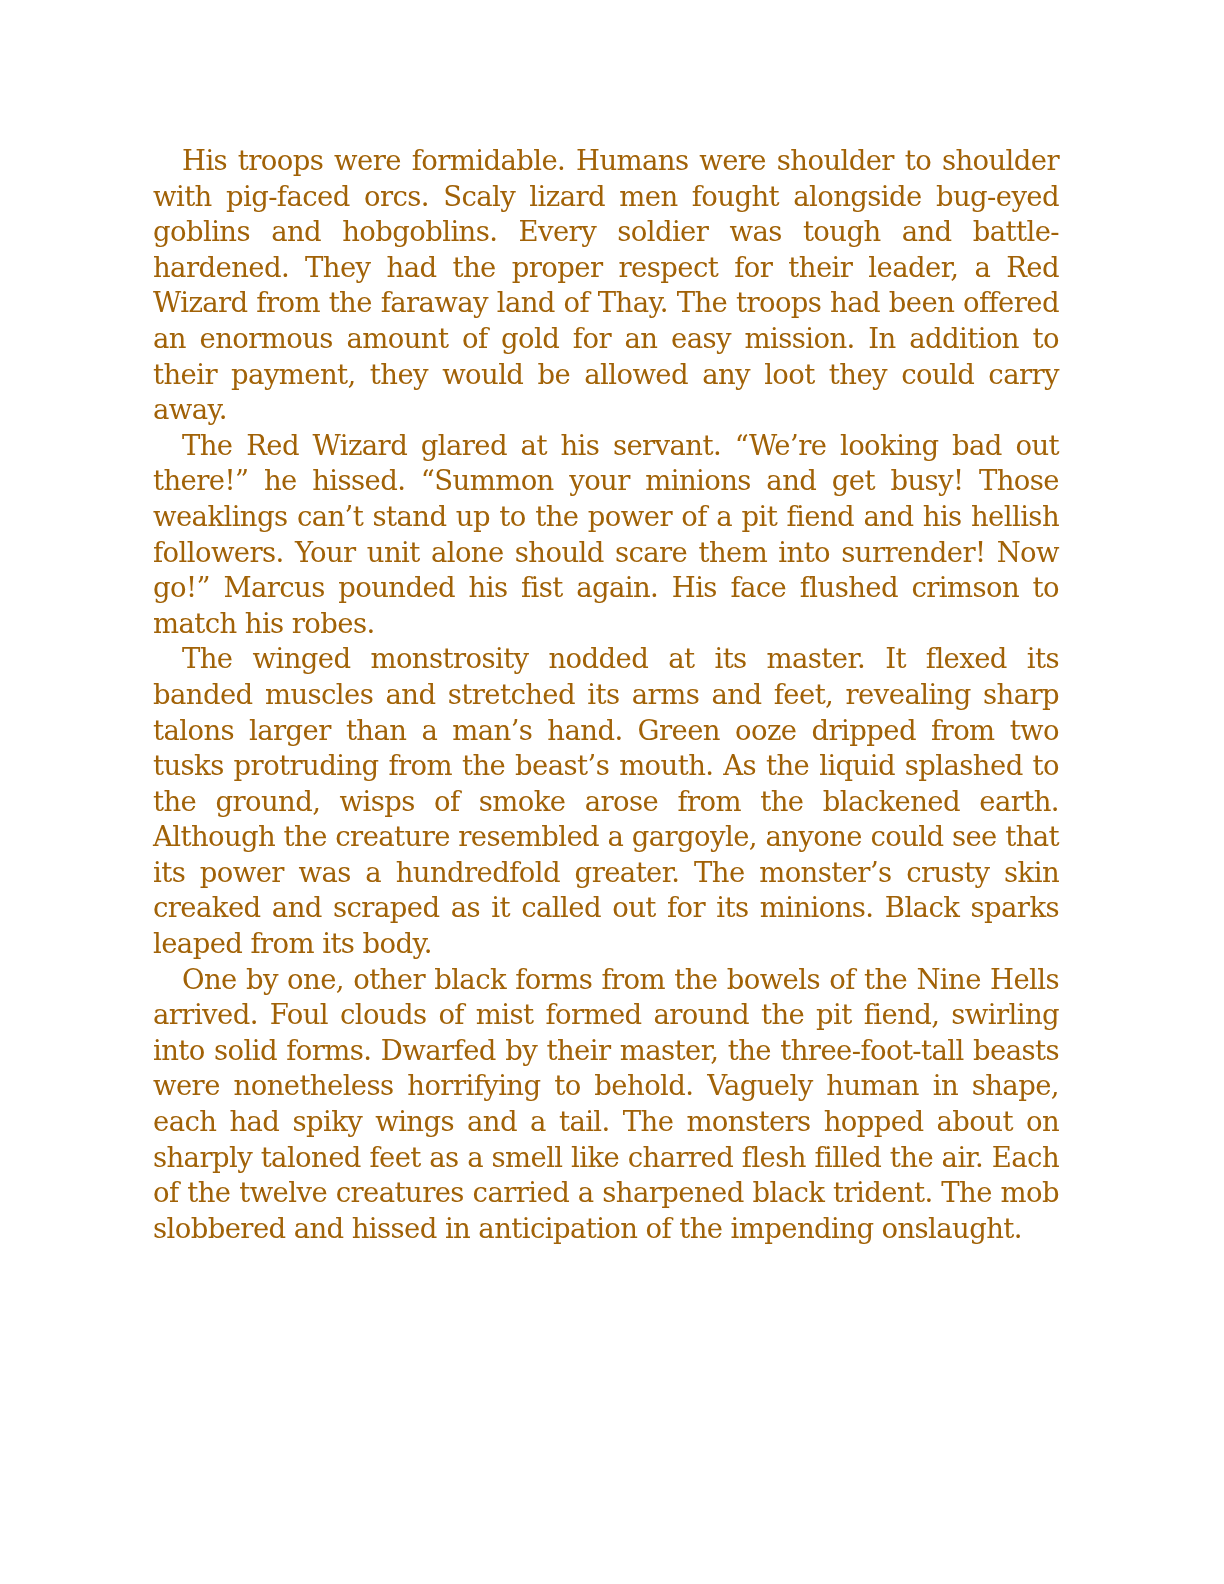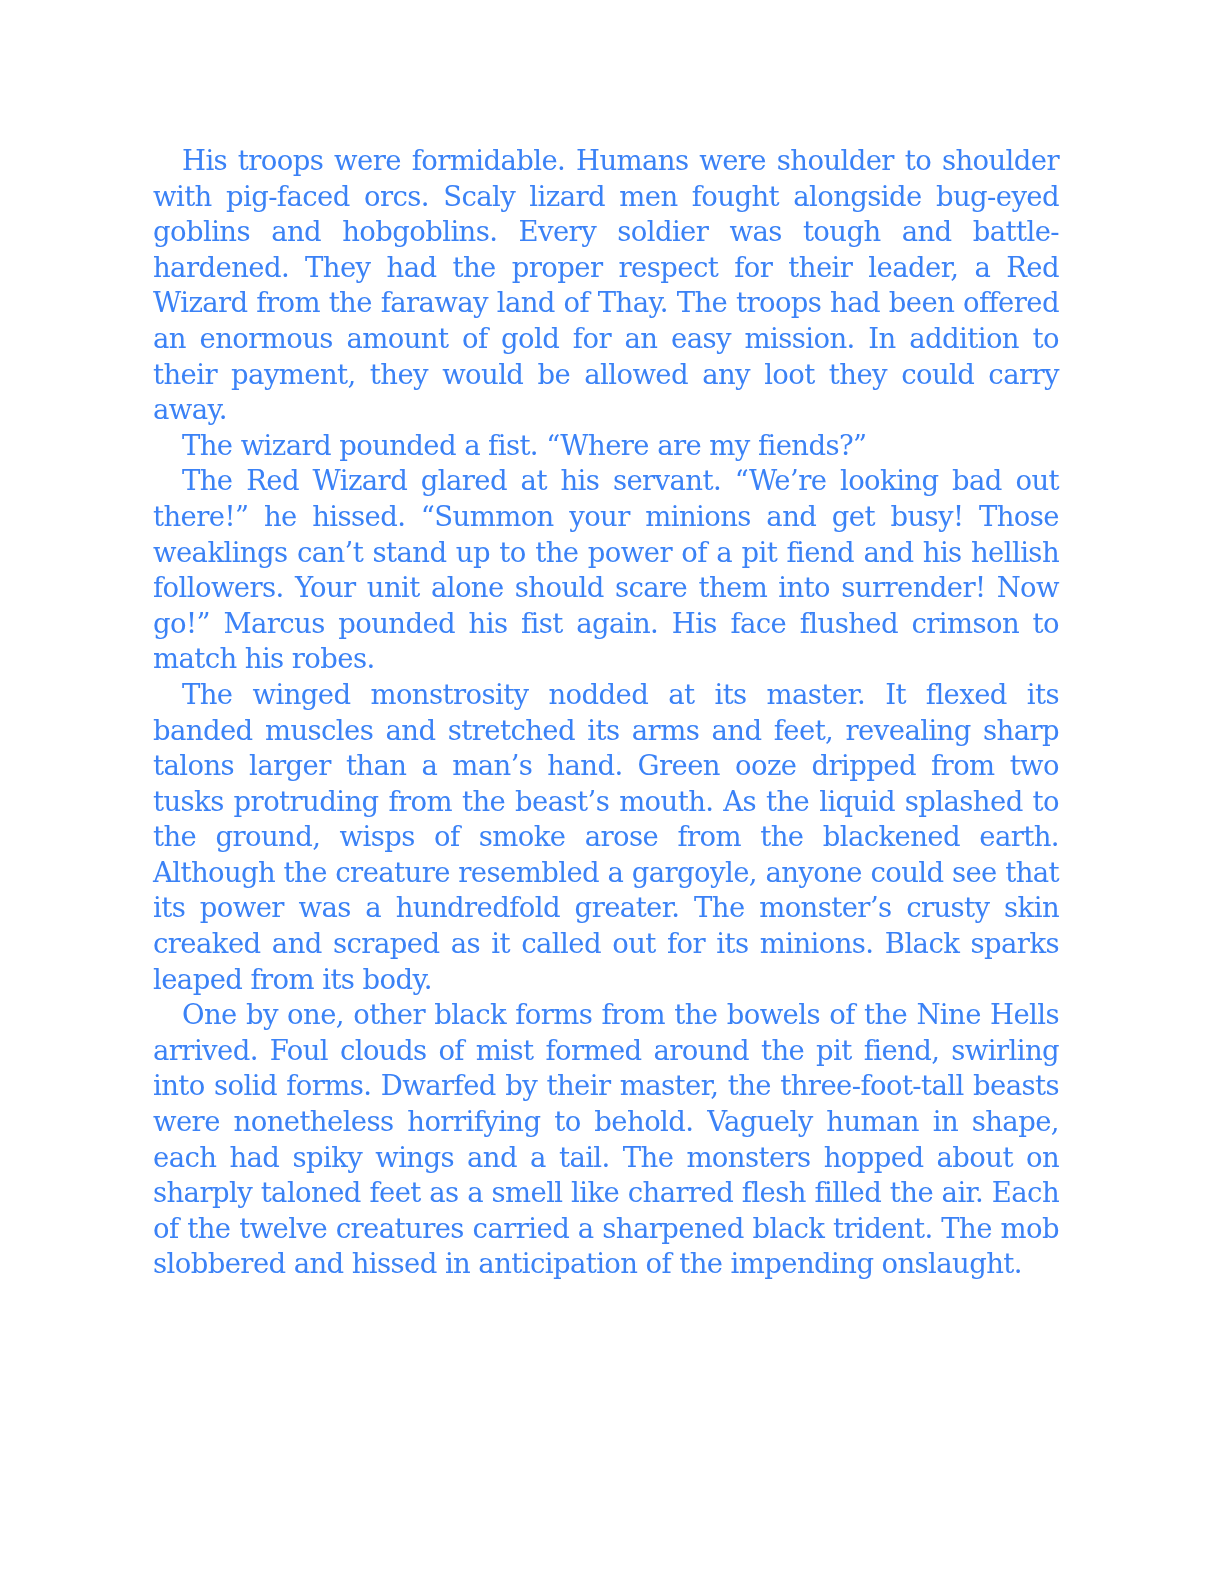--- a/index.html
+++ b/index.html
@@ -5,32 +5,31 @@
   html, body { margin: 0; padding: 0; background: #ffffff; }
   body { width: 1224px; height: 1584px; position: relative; overflow: hidden; }
   .page {
     position: absolute;
     left: 153px;
     top: 143px;
     width: 906px;
     font-family: "DejaVu Serif", "Liberation Serif", serif;
     font-size: 27.5px;
     line-height: 35.6px;
-    color: #3b82f6;
+    color: #a16207;
     letter-spacing: -0.6px;
   }
   .para {
     margin: 0;
     text-indent: 29px;
     text-align: justify;
     hyphens: none;
   }
 </style>
 </head>
 <body>
 
 <div class="page">
   <p class="para">His troops were formidable. Humans were shoulder to shoulder with pig-faced orcs. Scaly lizard men fought alongside bug-eyed goblins and hobgoblins. Every soldier was tough and battle-hardened. They had the proper respect for their leader, a Red Wizard from the faraway land of Thay. The troops had been offered an enormous amount of gold for an easy mission. In addition to their payment, they would be allowed any loot they could carry away.</p>
-  <p class="para">The wizard pounded a fist. “Where are my fiends?”</p>
   <p class="para">The Red Wizard glared at his servant. “We’re looking bad out there!” he hissed. “Summon your minions and get busy! Those weaklings can’t stand up to the power of a pit fiend and his hellish followers. Your unit alone should scare them into surrender! Now go!” Marcus pounded his fist again. His face flushed crimson to match his robes.</p>
   <p class="para">The winged monstrosity nodded at its master. It flexed its banded muscles and stretched its arms and feet, revealing sharp talons larger than a man’s hand. Green ooze dripped from two tusks protruding from the beast’s mouth. As the liquid splashed to the ground, wisps of smoke arose from the blackened earth. Although the creature resembled a gargoyle, anyone could see that its power was a hundredfold greater. The monster’s crusty skin creaked and scraped as it called out for its minions. Black sparks leaped from its body.</p>
   <p class="para">One by one, other black forms from the bowels of the Nine Hells arrived. Foul clouds of mist formed around the pit fiend, swirling into solid forms. Dwarfed by their master, the three-foot-tall beasts were nonetheless horrifying to behold. Vaguely human in shape, each had spiky wings and a tail. The monsters hopped about on sharply taloned feet as a smell like charred flesh filled the air. Each of the twelve creatures carried a sharpened black trident. The mob slobbered and hissed in anticipation of the impending onslaught.</p>
 </div>
 
 </body></html>

